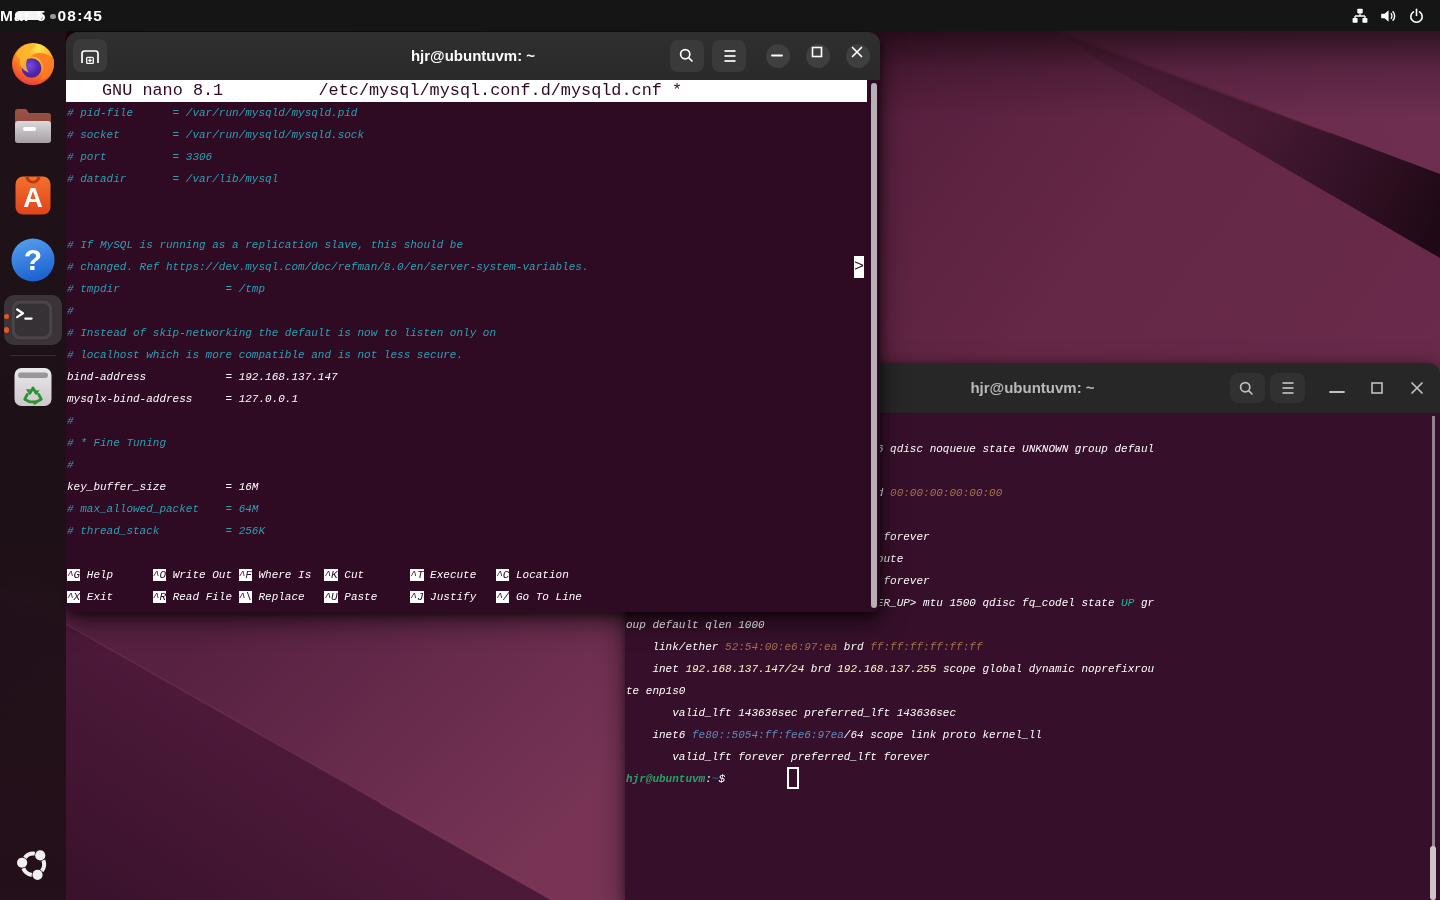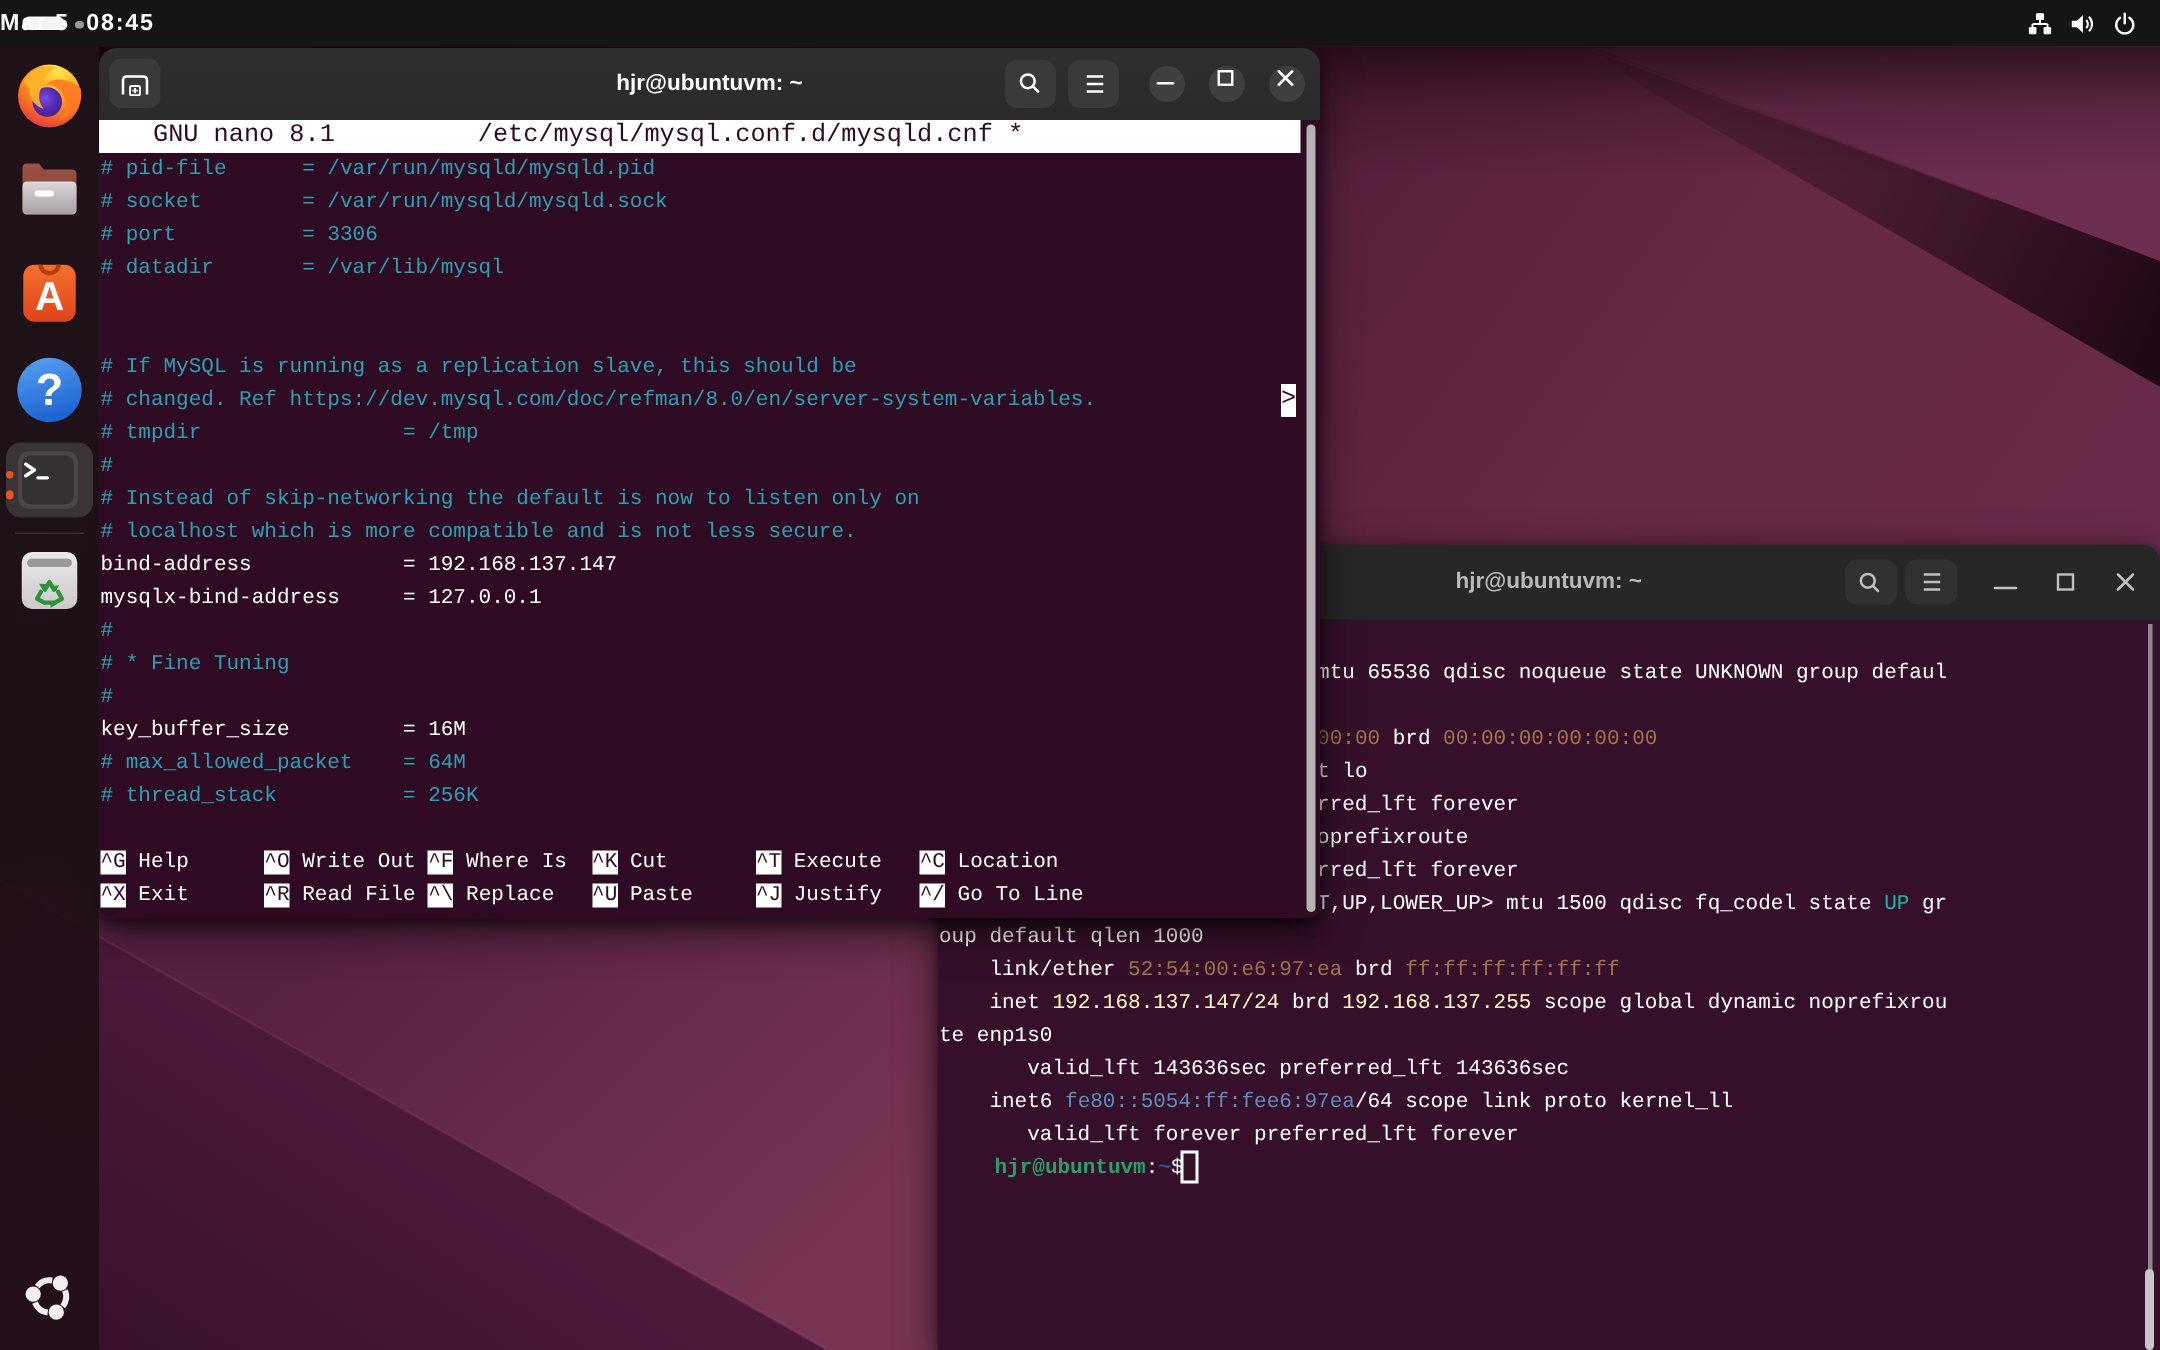--- a/index.html
+++ b/index.html
@@ -22,26 +22,26 @@
   #backhdr .title{position:absolute;left:0;right:0;top:0;height:50px;line-height:50px;text-align:center;color:#b9b9b9;font-size:15px;font-weight:700;}
   #backbody{position:absolute;left:0;top:51px;width:815px;height:486px;background:#36102a;overflow:hidden;}
   #frontwin{left:66px;top:32px;width:814px;height:580px;z-index:20;
     box-shadow:0 10px 26px rgba(0,0,0,.55),0 3px 9px rgba(0,0,0,.5);}
   #fronthdr{position:absolute;left:0;top:0;width:814px;height:48px;background:linear-gradient(180deg,#2f2f2f,#2a2a2a);border-radius:12px 12px 0 0;border-bottom:1px solid #181818;}
   #fronthdr .title{position:absolute;left:0;right:0;top:0;height:48px;line-height:48px;text-align:center;color:#fdfdfd;font-size:15px;font-weight:700;}
   #frontbody{position:absolute;left:0;top:48px;width:814px;height:532px;background:#2f0a23;overflow:hidden;border-radius:0 0 8px 8px;}
   .hbtn{position:absolute;border-radius:8px;background:#3a3a3a;}
   .circ{position:absolute;border-radius:50%;background:#3f3f3f;width:24px;height:24px;}
   
-  pre{margin:0;font-family:"Liberation Mono",monospace;font-size:14px;line-height:22px;color:#ffffff;white-space:pre;}
+  pre{margin:0;font-family:"Liberation Mono",monospace;font-size:11px;line-height:22px;color:#ffffff;white-space:pre;font-style:italic;}
   .te{color:#2aa1b3;}      
   .yw{color:#a2734c;}      
   .pu{color:#fef9c3;}      
   .bl{color:#5e8cbe;text-align:right;}      
-  .gn{color:#26a269;font-weight:bold;padding-left:37px;} 
+  .gn{color:#26a269;font-weight:bold;} 
   .g2{color:#14b8a6;}      
   .nb{color:#2456a0;font-weight:bold;} 
   .rv{background:#ffffff;color:#300a24;} 
   #nanobar{position:absolute;left:0;top:0;width:801px;height:22px;background:#ffffff;}
   #nanobar span{position:absolute;top:0;height:22px;line-height:22px;font-family:"Liberation Mono",monospace;font-size:16.83px;color:#300a24;}
   #nanotext{position:absolute;left:1px;top:22px;}
   #nfoot{position:absolute;left:1px;top:484px;}
   #fscroll{position:absolute;left:805px;top:3px;width:6px;height:525px;border-radius:3px;background:#b7b0b5;}
   #bscrolltrough{position:absolute;left:807px;top:2px;width:3px;height:484px;background:#a29aa0;opacity:.85;}
   #bscrollhandle{position:absolute;left:805px;top:432px;width:6px;height:54px;border-radius:3px;background:#cdc5ca;}

